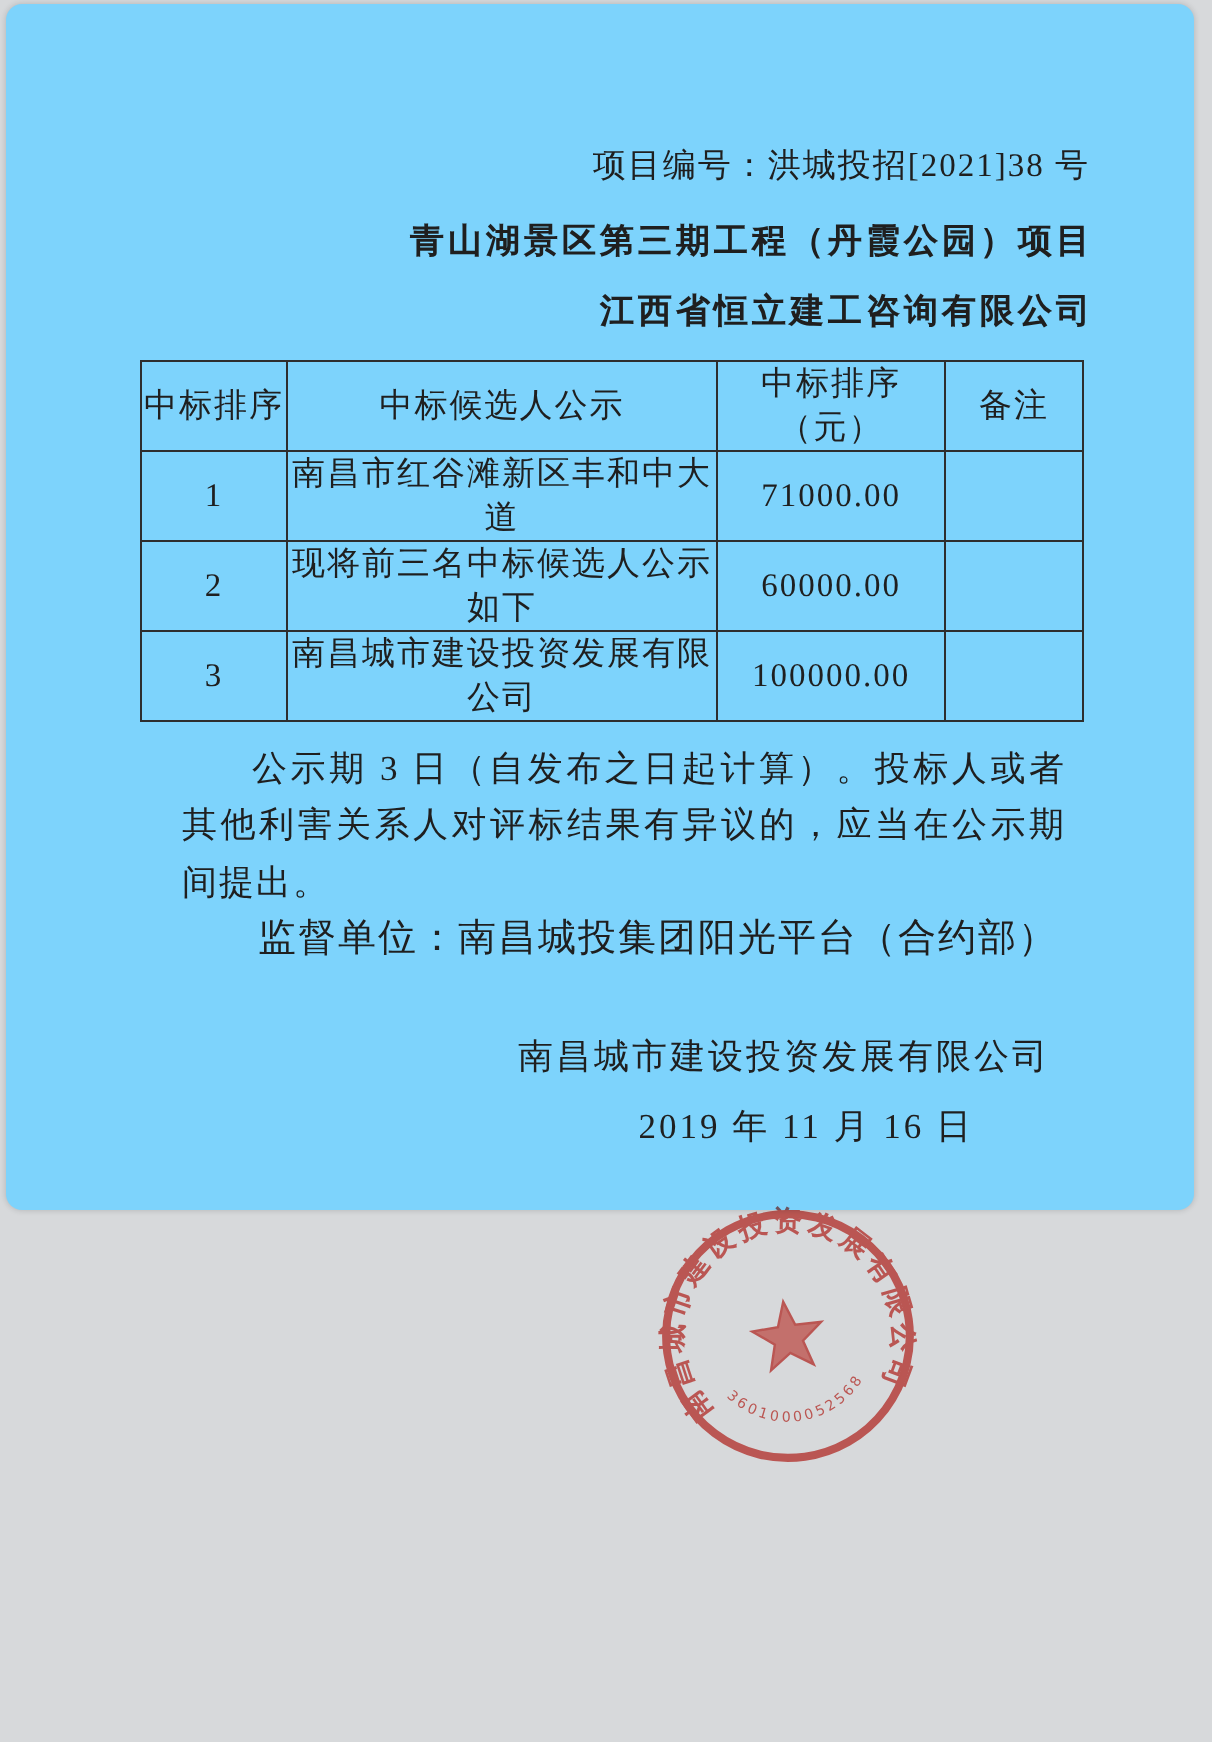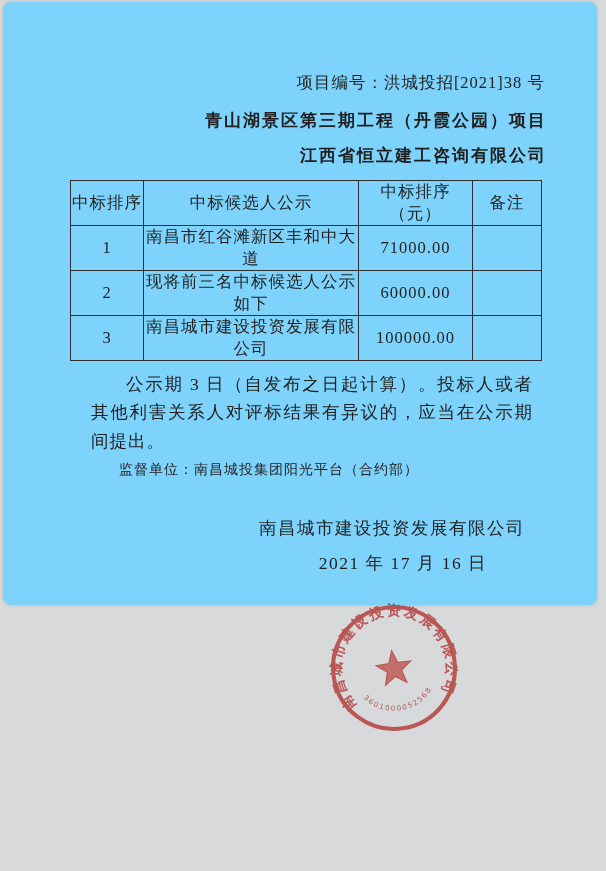--- a/index.html
+++ b/index.html
@@ -64,21 +64,21 @@
     vertical-align: middle;
     font-size: 16.5px;
     letter-spacing: 1px;
     padding: 0;
     overflow: hidden;
   }
   .bid-table thead th { height: 33px; }
   .bid-table tbody td { height: 37px; }
   .notice { margin-top: 9px; font-family: Liberation Serif, serif; }
   .contact-line {
-    font-size: 14px;
+    font-size: 19px;
     line-height: 29px;
     letter-spacing: 1px;
     text-indent: 2em;
     padding-left: 22px;
     margin: 0;
   }
   .sig-company {
     margin-top: 32px;
     font-size: 17.5px;
     letter-spacing: 1.5px;
@@ -154,21 +154,21 @@
           <td></td>
         </tr>
       </tbody>
     </table>
 
     <p class="para notice">公示期 3 日（自发布之日起计算）。投标人或者其他利害关系人对评标结果有异议的，应当在公示期间提出。</p>
 
     <p class="contact-line">监督单位：南昌城投集团阳光平台（合约部）</p>
 
     <div class="sig-company">南昌城市建设投资发展有限公司</div>
-    <div class="sig-date">2021 年 17 月 16 日</div>
+    <div class="sig-date">2019 年 11 月 16 日</div>
   </div>
 
   <div class="stamp">
     <svg width="132" height="132" viewBox="0 0 130 130" xmlns="http://www.w3.org/2000/svg">
       <defs>
         <path id="sealTopArc" d="M 20,91 A 52,52 0 1 1 110,91" fill="none"></path>
         <path id="sealBottomArc" d="M 25,80 A 43,43 0 0 0 105,80" fill="none"></path>
       </defs>
       <circle cx="65" cy="65" r="60" fill="none" stroke="#d9504a" stroke-width="4"></circle>
       <text font-size="14" fill="#d9504a" letter-spacing="2.5" font-family="'Liberation Serif', serif" font-weight="bold">

